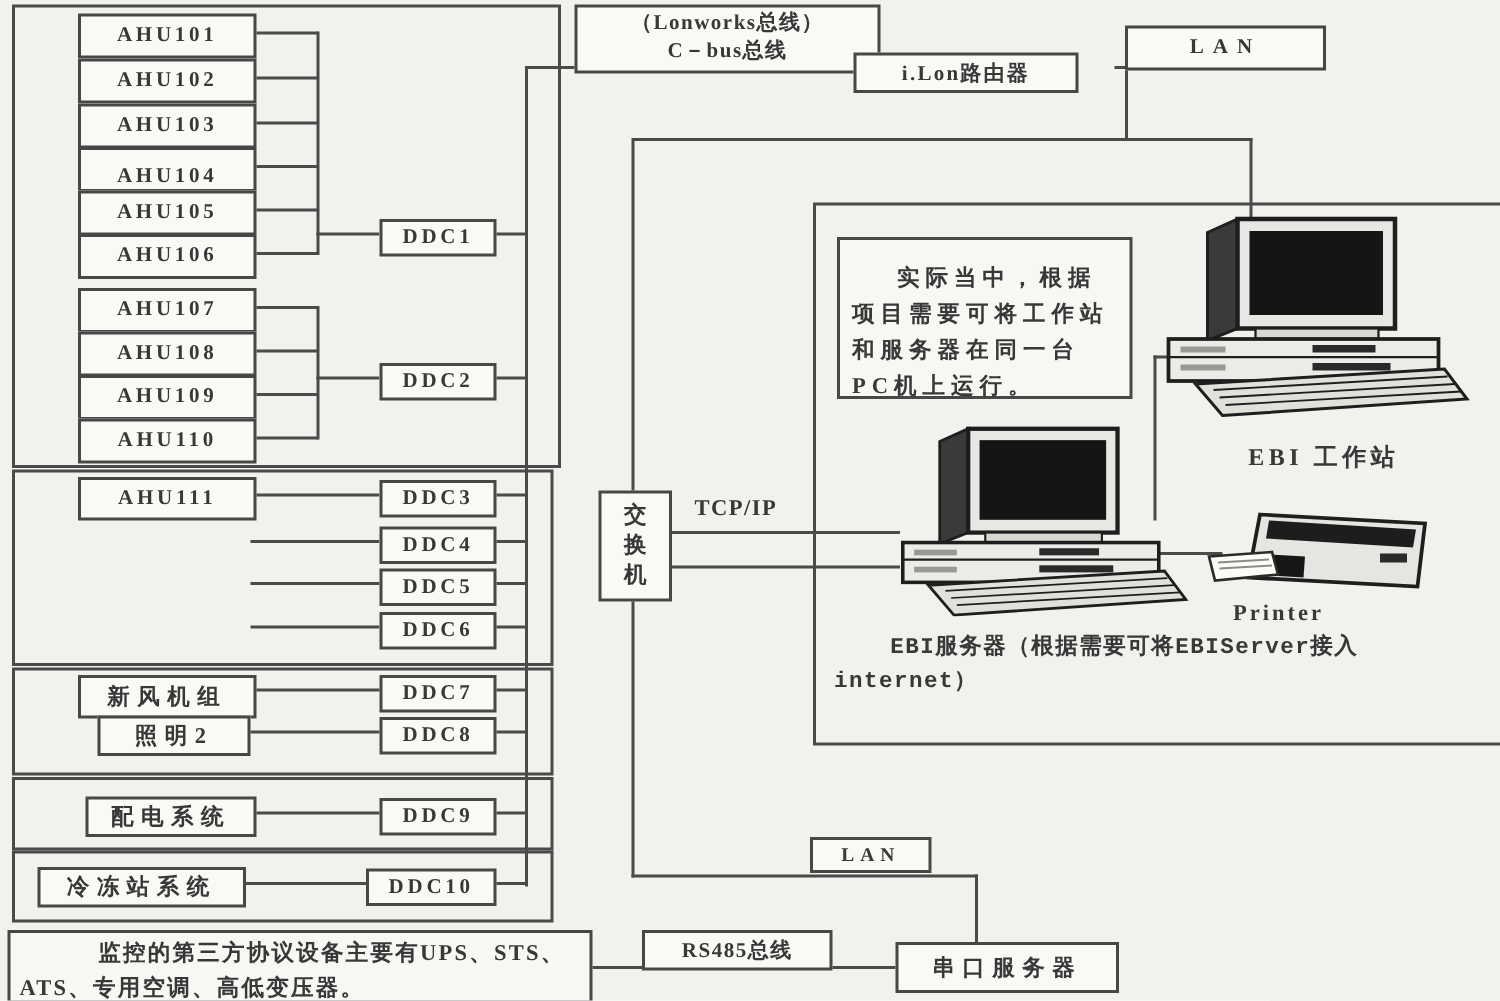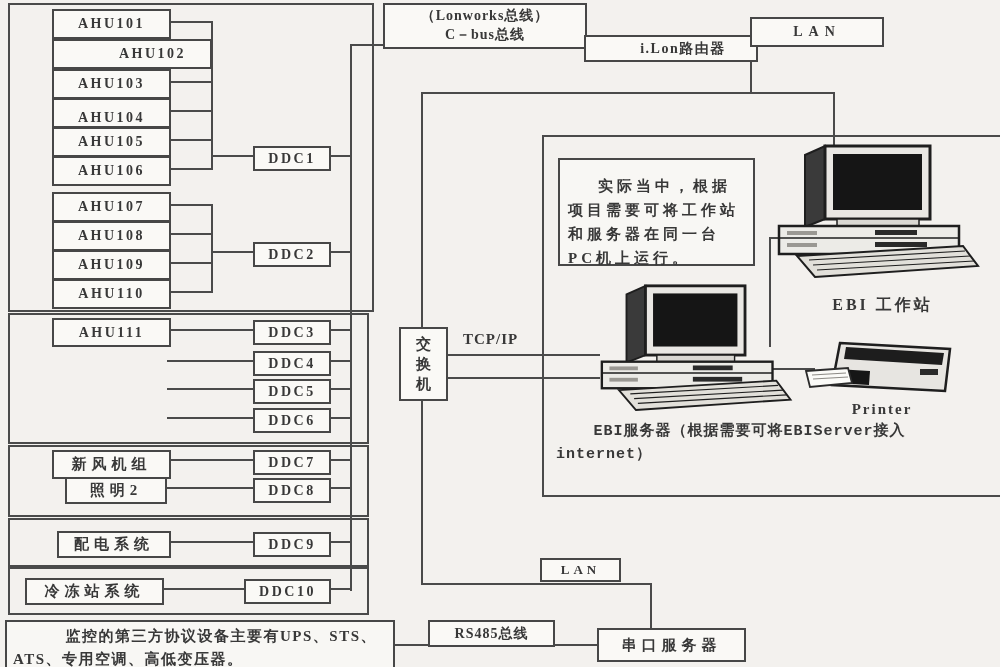--- a/index.html
+++ b/index.html
@@ -100,21 +100,21 @@
   <div class="g" style="left:8px;top:3px;width:362px;height:305px;"></div>
   <div class="g" style="left:8px;top:313px;width:357px;height:127px;"></div>
   <div class="g" style="left:8px;top:445px;width:357px;height:68px;"></div>
   <div class="g" style="left:8px;top:518px;width:357px;height:45px;"></div>
   <div class="g" style="left:8px;top:567px;width:357px;height:44px;"></div>
   <div class="g" style="left:542px;top:135px;width:456px;height:358px;"></div>
 
   <div class="b" style="left:52px;top:9px;width:115px;height:26px;">
       <span>AHU101</span>
     </div>
-  <div class="b" style="left:52px;top:39px;width:115px;height:26px;padding-left:41px;">
+  <div class="b" style="left:52px;top:39px;width:115px;height:26px;">
       <span>AHU102</span>
     </div>
   <div class="b" style="left:52px;top:69px;width:115px;height:26px;">
       <span>AHU103</span>
     </div>
   <div class="b" style="left:52px;top:98px;width:115px;height:26px;align-items:flex-end;">
       <span>AHU104</span>
     </div>
   <div class="b" style="left:52px;top:127px;width:115px;height:26px;">
       <span>AHU105</span>
@@ -178,21 +178,21 @@
       <span>DDC9</span>
     </div>
   <div class="b" style="left:244px;top:579px;width:83px;height:21px;">
       <span>DDC10</span>
     </div>
 
   <div class="b twoline" style="left:383px;top:3px;width:200px;height:42px;">
     <span>（Lonworks总线）</span>
     <span>C－bus总线</span>
   </div>
-  <div class="b" style="left:584px;top:35px;width:146px;height:23px;font-size:14px;letter-spacing:1.5px;padding-left:24px;">
+  <div class="b" style="left:569px;top:35px;width:146px;height:23px;font-size:14px;letter-spacing:1.5px;">
       <span>i.Lon路由器</span>
     </div>
   <div class="b" style="left:750px;top:17px;width:130px;height:26px;letter-spacing:6px;">
       <span>LAN</span>
     </div>
   <div class="b switch-box" style="left:399px;top:327px;width:45px;height:70px;">
     <span>交</span>
     <span>换</span>
     <span>机</span>
   </div>
@@ -255,20 +255,20 @@
       <polygon points="46,10 144,16 142,28 44,22" fill="#1d1d1d"></polygon>
       <polygon points="36,32 70,34 69,48 34,46" fill="#161616"></polygon>
       <polygon points="6,34 48,31 52,46 10,50" fill="#fbfbf8" stroke="#2b2b2b" stroke-width="1.8"></polygon>
       <line x1="12" y1="38" x2="46" y2="36" stroke="#8d8b86" stroke-width="1.2"></line>
       <line x1="13" y1="42" x2="48" y2="40" stroke="#8d8b86" stroke-width="1.2"></line>
       <rect x="120" y="32" width="18" height="6" fill="#2a2a2a"></rect>
     </svg>
   </div>
 
   <div class="lbl" style="left:800px;top:295px;width:165px;text-align:center;font-size:16px;letter-spacing:3px;">EBI 工作站</div>
-  <div class="lbl" style="left:822px;top:401px;width:120px;text-align:center;font-size:15px;letter-spacing:2px;">Printer</div>
+  <div class="lbl" style="left:822px;top:401px;width:120px;text-align:left;font-size:15px;letter-spacing:2px;">Printer</div>
   <div class="lbl caption" style="left:556px;top:421px;width:420px;font-family:Liberation Mono, monospace;">EBI服务器（根据需要可将EBIServer接入internet）</div>
 
   <div class="footer-box" style="left:5px;top:620px;width:374px;height:39px;">
     <span>监控的第三方协议设备主要有UPS、STS、ATS、专用空调、高低变压器。</span>
   </div>
 
 </div>
 
 </body></html>

